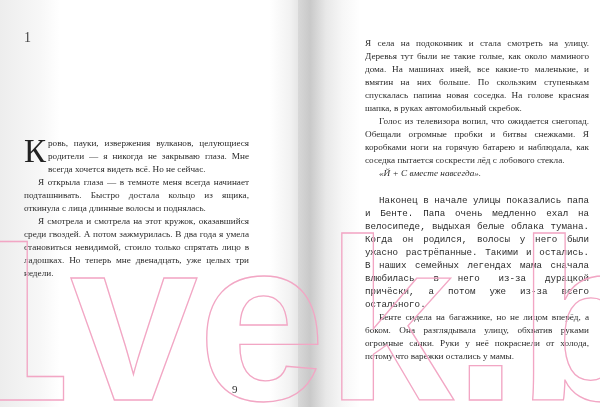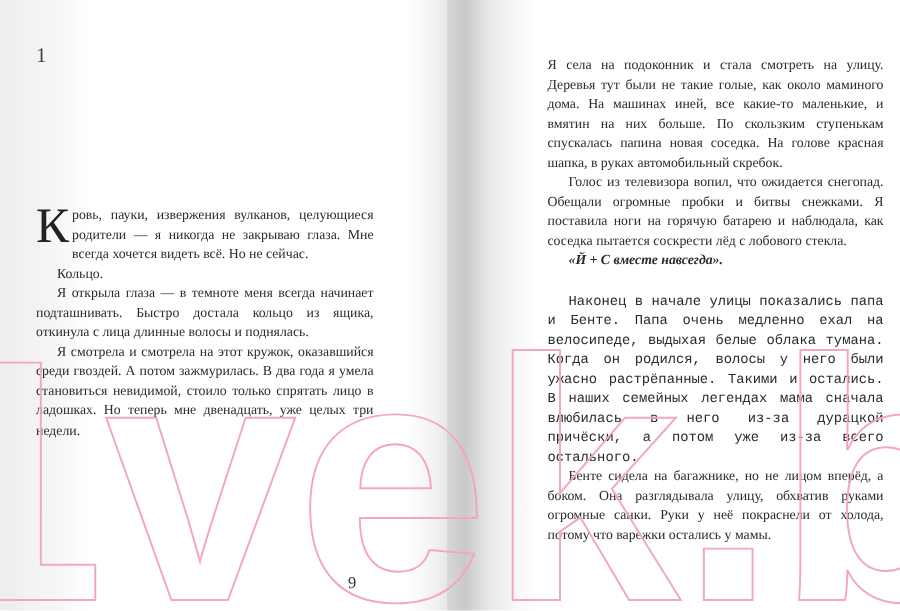--- a/index.html
+++ b/index.html
@@ -11,45 +11,44 @@
      background:linear-gradient(to right,#ededed 0px,#f7f7f7 40px,#ffffff 60px,#ffffff 270px,#f2f2f2 290px,#e6e6e6 298px); }
   .page-right { left:298px; width:244px;
      background:linear-gradient(to right,#d8d8d8 0px,#c9c9c9 12px,#e8e8e8 28px,#f7f7f7 45px,#ffffff 62px,#ffffff 300px); }
   .chapter-num { position:absolute; left:24px; top:30px; font-size:14px; color:#444; }
   .text { position:absolute; font-size:9.2px; line-height:13.05px; text-align:justify; hyphens:auto; }
   .left-text { left:24px; top:137px; width:225px; }
   .right-text { left:67px; top:37px; width:224px; }
   .text p { margin:0; text-indent:14px; }
   .text p.noindent { text-indent:0; }
   .text p.gap { margin-top:13px;font-family:Liberation Mono, monospace; }
-  .text p.italic { font-style:italic;font-weight:bold; }
+  .text p.italic { font-style:italic; }
   .dropcap { float:left; font-size:33px; line-height:27px; margin:1px 2px 0 0; color:#222; }
   .folio { position:absolute; font-size:11px; color:#333; }
   .folio-left { left:232px; top:383px; }
   .watermark { position:absolute; left:0; top:0; width:600px; height:407px; pointer-events:none; }
 </style>
 </head>
 <body>
 
 <div class="spread">
   <div class="page page-left">
     <div class="chapter-num">1</div>
     <div class="text left-text">
       <p class="noindent"><span class="dropcap">К</span><span>ровь, пауки, извержения вулканов, целующиеся родители — я никогда не закрываю глаза. Мне всегда хочется видеть всё. Но не сейчас.</span></p>
-      <p>Кольцо.</p>
       <p>Я открыла глаза — в темноте меня всегда начинает подташнивать. Быстро достала кольцо из ящика, откинула с лица длинные волосы и поднялась.</p>
       <p>Я смотрела и смотрела на этот кружок, оказавшийся среди гвоздей. А потом зажмурилась. В два года я умела становиться невидимой, стоило только спрятать лицо в ладошках. Но теперь мне двенадцать, уже целых три недели.</p>
     </div>
     <div class="folio folio-left">9</div>
   </div>
 
   <div class="page page-right">
     <div class="text right-text">
       <p class="noindent">Я села на подоконник и стала смотреть на улицу. Деревья тут были не такие голые, как около маминого дома. На машинах иней, все какие-то маленькие, и вмятин на них больше. По скользким ступенькам спускалась папина новая соседка. На голове красная шапка, в руках автомобильный скребок.</p>
-      <p>Голос из телевизора вопил, что ожидается снегопад. Обещали огромные пробки и битвы снежками. Я поставила ноги на горячую батарею и наблюдала, как соседка пытается соскрести лёд с лобового стекла.</p>
+      <p>Голос из телевизора вопил, что ожидается снегопад. Обещали огромные пробки и битвы снежками. Я коробками ноги на горячую батарею и наблюдала, как соседка пытается соскрести лёд с лобового стекла.</p>
       <p class="italic">«Й + С вместе навсегда».</p>
       <p class="gap">Наконец в начале улицы показались папа и Бенте. Папа очень медленно ехал на велосипеде, выдыхая белые облака тумана. Когда он родился, волосы у него были ужасно растрёпанные. Такими и остались. В наших семейных легендах мама сначала влюбилась в него из-за дурацкой причёски, а потом уже из-за всего остального.</p>
       <p>Бенте сидела на багажнике, но не лицом вперёд, а боком. Она разглядывала улицу, обхватив руками огромные санки. Руки у неё покраснели от холода, потому что варежки остались у мамы.</p>
     </div>
 
   </div>
 
   <svg class="watermark" viewBox="0 0 600 407">
     <text x="300" y="400" text-anchor="middle" font-family="Liberation Sans, sans-serif" font-weight="bold" font-size="230" fill="none" stroke="#f2a6c4" stroke-width="1.3">21vek.by</text>
   </svg>

